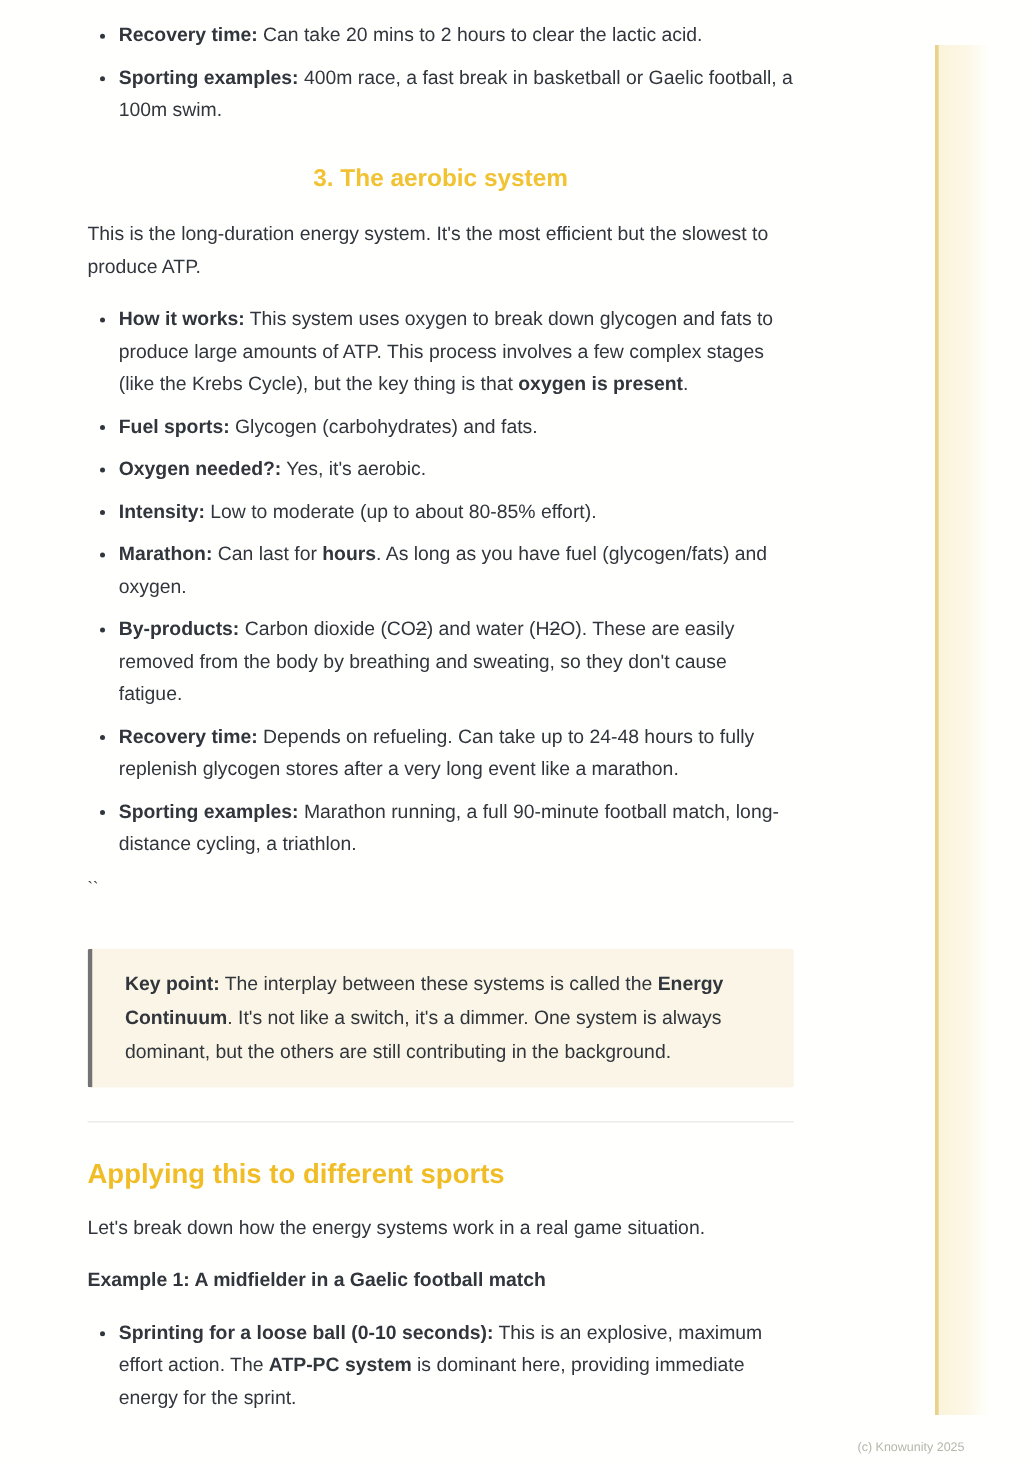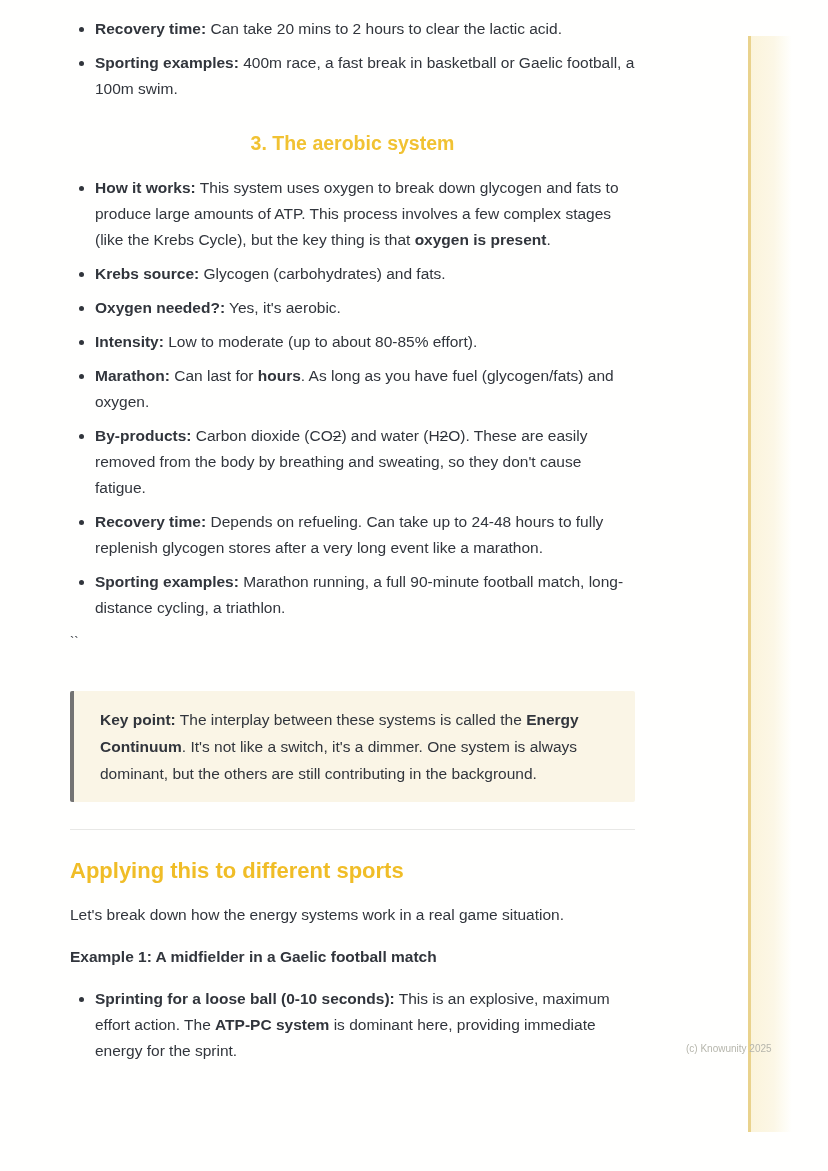--- a/index.html
+++ b/index.html
@@ -71,21 +71,21 @@
     top: 36px;
     width: 44px;
     height: 1096px;
     background: linear-gradient(90deg, #fbf4db 0%, #fcf7e6 55%, #fefdf6 85%, #fffffe 100%);
     border-left: 3px solid #e9d28c;
     z-index: 1;
   }
   .watermark {
     position: absolute;
     left: 686px;
-    top: 1042px;
+    top: 1152px;
     font-size: 10px;
     line-height: 13px;
     color: #b6b6ac;
     z-index: 3;
     white-space: nowrap;
   }
 </style>
 </head>
 <body>
 
@@ -95,24 +95,25 @@
 
   <div class="content">
 
     <ul class="bullets" style="margin-top:0;">
       <li><span class="b">Recovery time:</span><span> Can take 20 mins to 2 hours to clear the lactic acid.</span></li>
       <li><span class="b">Sporting examples:</span><span> 400m race, a fast break in basketball or Gaelic football, a 100m swim.</span></li>
     </ul>
 
     <h3 class="sub-heading">3. The aerobic system</h3>
 
+    <p class="body-para">This is the long-duration energy system. It's the most efficient but the slowest to produce ATP.</p>
 
     <ul class="bullets">
       <li><span class="b">How it works:</span><span> This system uses oxygen to break down glycogen and fats to produce large amounts of ATP. This process involves a few complex stages (like the Krebs Cycle), but the key thing is that </span><span class="b">oxygen is present</span><span>.</span></li>
-      <li><span class="b">Krebs source:</span><span> Glycogen (carbohydrates) and fats.</span></li>
+      <li><span class="b">Fuel sports:</span><span> Glycogen (carbohydrates) and fats.</span></li>
       <li><span class="b">Oxygen needed?:</span><span> Yes, it's aerobic.</span></li>
       <li><span class="b">Intensity:</span><span> Low to moderate (up to about 80-85% effort).</span></li>
       <li><span class="b">Marathon:</span><span> Can last for </span><span class="b">hours</span><span>. As long as you have fuel (glycogen/fats) and oxygen.</span></li>
       <li><span class="b">By-products:</span><span> Carbon dioxide (CO</span><span class="s">2</span><span>) and water (H</span><span class="s">2</span><span>O). These are easily removed from the body by breathing and sweating, so they don't cause fatigue.</span></li>
       <li><span class="b">Recovery time:</span><span> Depends on refueling. Can take up to 24-48 hours to fully replenish glycogen stores after a very long event like a marathon.</span></li>
       <li><span class="b">Sporting examples:</span><span> Marathon running, a full 90-minute football match, long-distance cycling, a triathlon.</span></li>
     </ul>
 
     <p class="stray">``</p>
 

